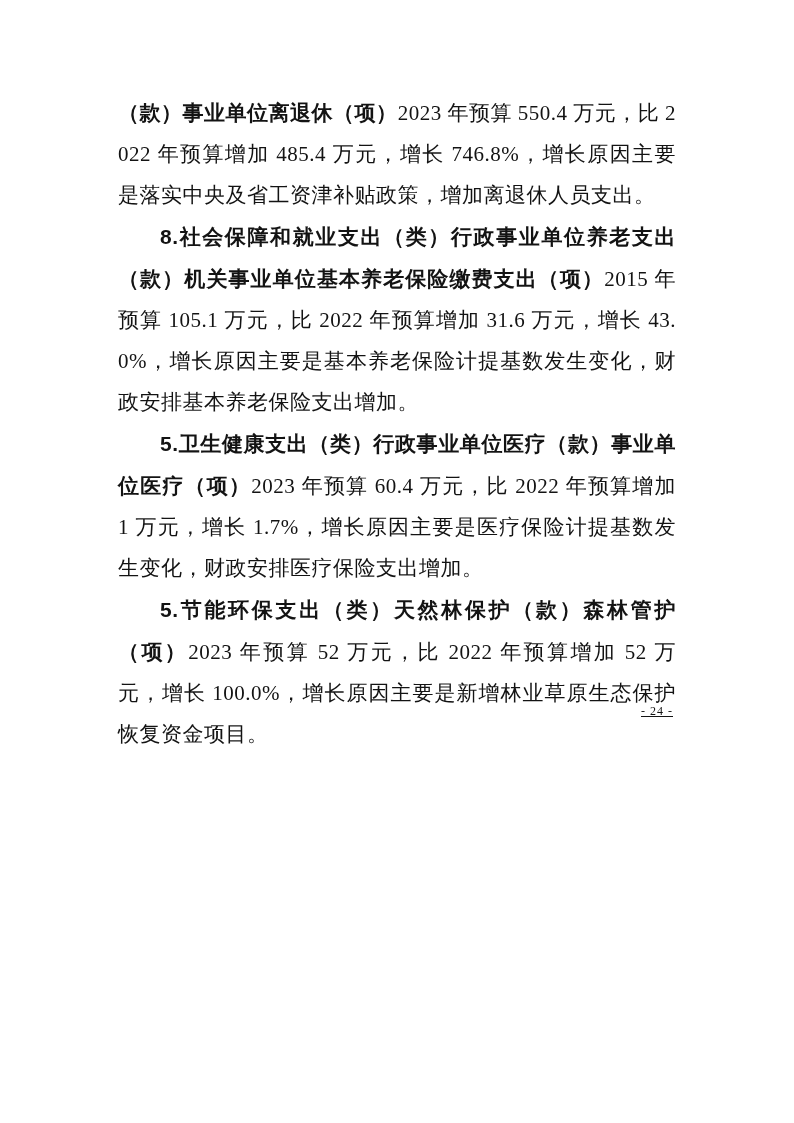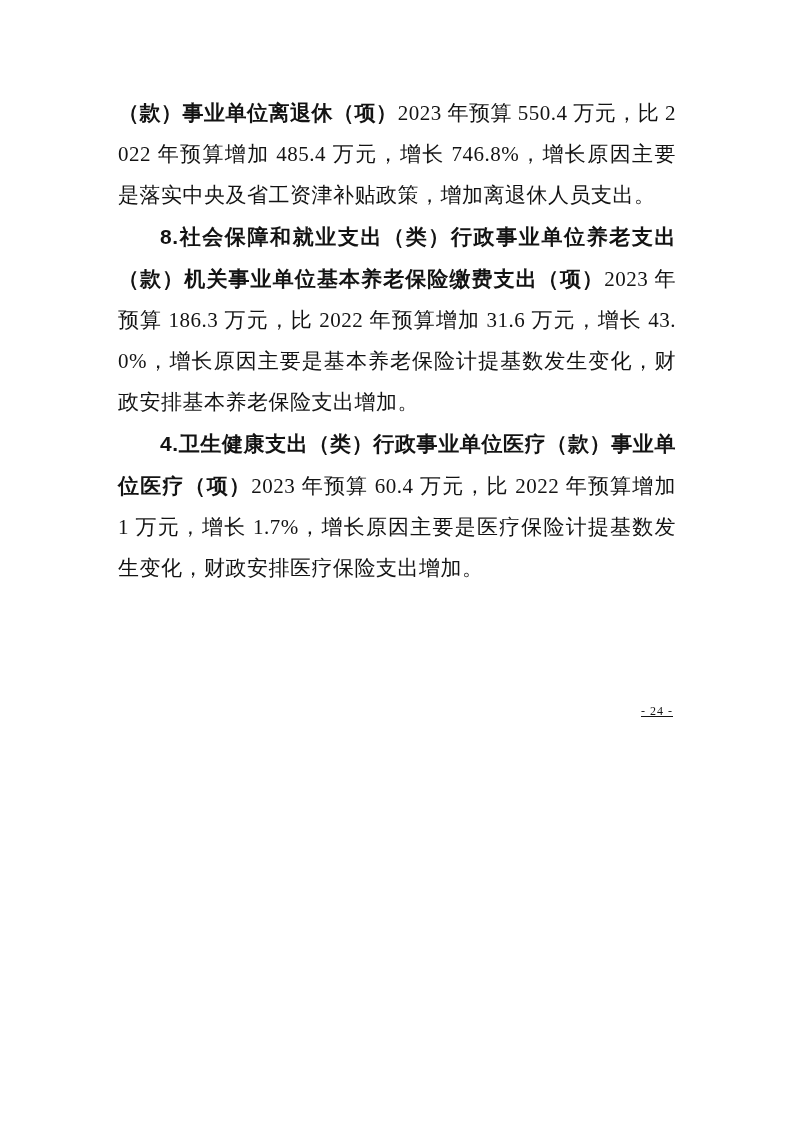--- a/index.html
+++ b/index.html
@@ -49,23 +49,24 @@
   }
 </style>
 </head>
 <body>
 
 <div class="page">
   <div class="content">
 
     <p class="para"><span class="lead">（款）事业单位离退休（项）</span><span>2023 年预算 550.4 万元，比 2022 年预算增加 485.4 万元，增长 746.8%，增长原因主要是落实中央及省工资津补贴政策，增加离退休人员支出。</span></p>
 
-    <p class="para indented"><span class="lead">8.社会保障和就业支出（类）行政事业单位养老支出（款）机关事业单位基本养老保险缴费支出（项）</span><span>2023 年预算 186.3 万元，比 2022 年预算增加 31.6 万元，增长 43.0%，增长原因主要是基本养老保险计提基数发生变化，财政安排基本养老保险支出增加。</span></p>
+    <p class="para indented"><span class="lead">8.社会保障和就业支出（类）行政事业单位养老支出（款）机关事业单位基本养老保险缴费支出（项）</span><span>2015 年预算 105.1 万元，比 2022 年预算增加 31.6 万元，增长 43.0%，增长原因主要是基本养老保险计提基数发生变化，财政安排基本养老保险支出增加。</span></p>
 
 
-    <p class="para indented"><span class="lead">4.卫生健康支出（类）行政事业单位医疗（款）事业单位医疗（项）</span><span>2023 年预算 60.4 万元，比 2022 年预算增加 1 万元，增长 1.7%，增长原因主要是医疗保险计提基数发生变化，财政安排医疗保险支出增加。</span></p>
+    <p class="para indented"><span class="lead">5.卫生健康支出（类）行政事业单位医疗（款）事业单位医疗（项）</span><span>2023 年预算 60.4 万元，比 2022 年预算增加 1 万元，增长 1.7%，增长原因主要是医疗保险计提基数发生变化，财政安排医疗保险支出增加。</span></p>
 
+    <p class="para indented"><span class="lead">5.节能环保支出（类）天然林保护（款）森林管护（项）</span><span>2023 年预算 52 万元，比 2022 年预算增加 52 万元，增长 100.0%，增长原因主要是新增林业草原生态保护恢复资金项目。</span></p>
 
 
   </div>
 
   <div class="page-number">- 24 -</div>
 </div>
 
 </body></html>

